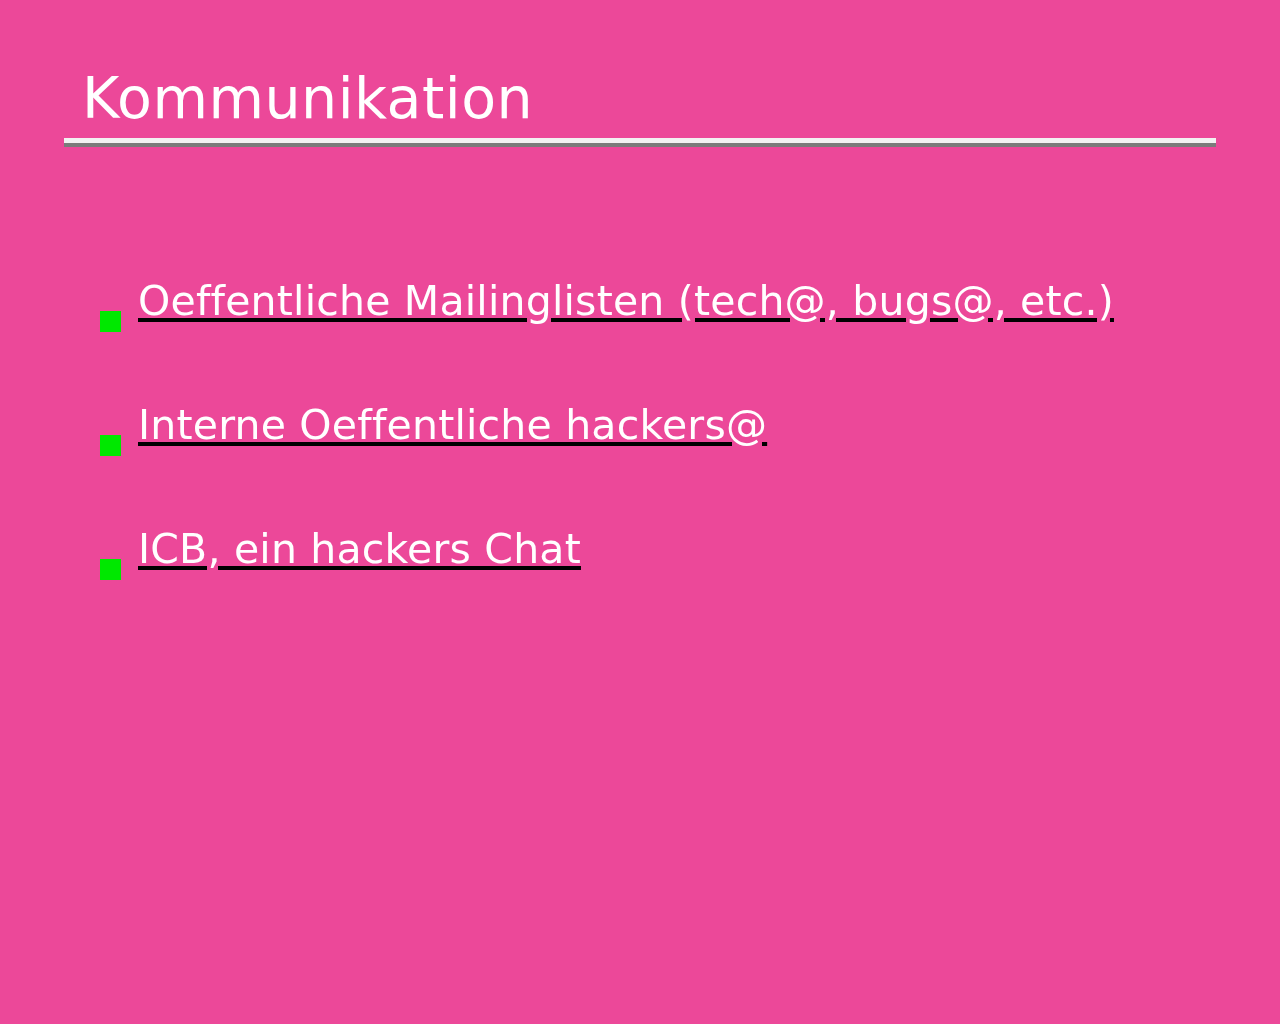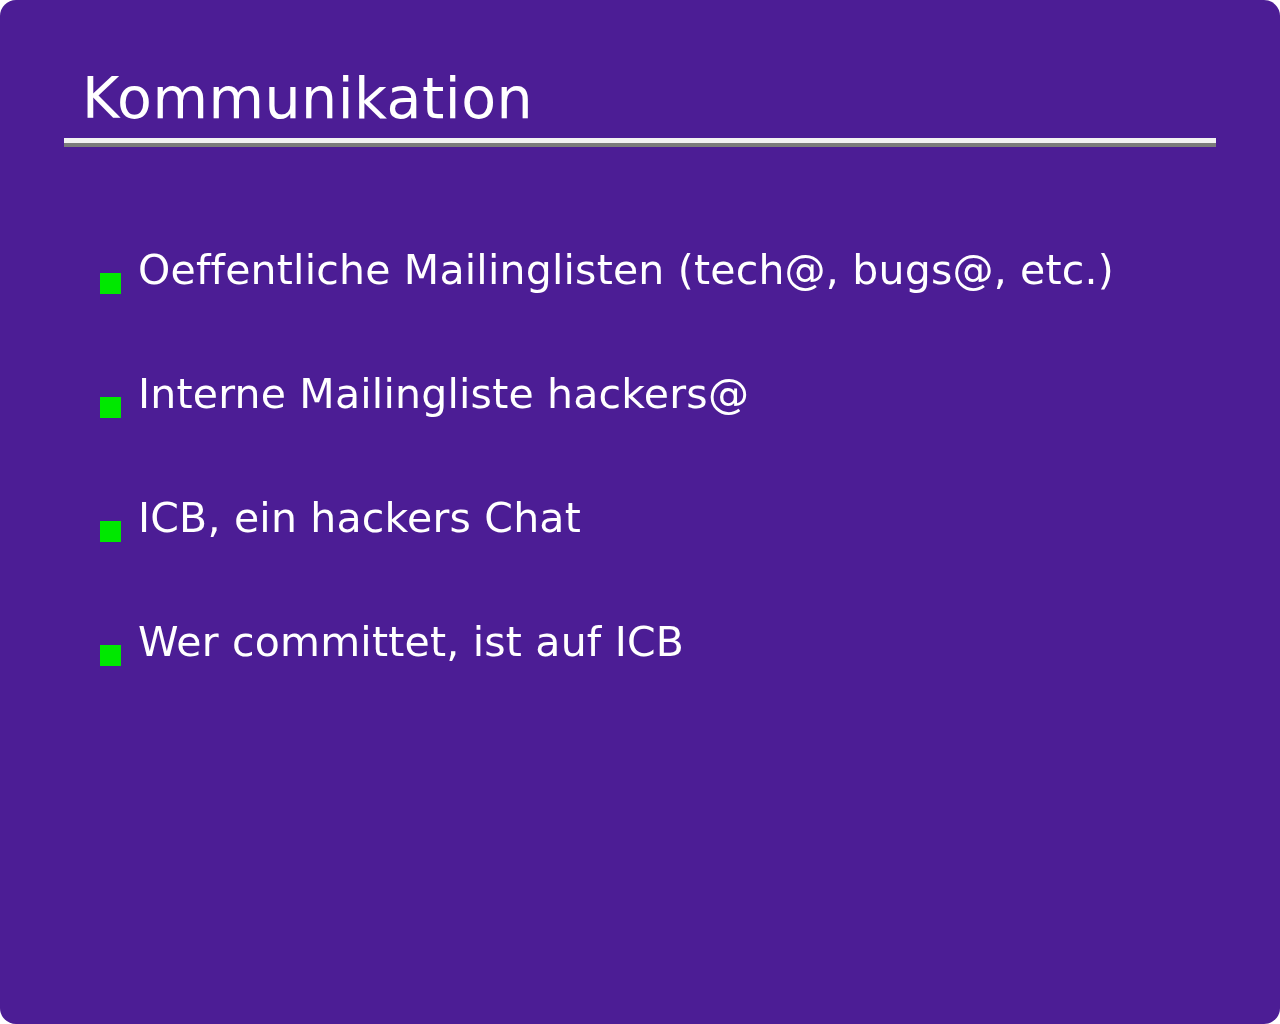--- a/index.html
+++ b/index.html
@@ -10,23 +10,22 @@
     width: 1280px;
     height: 1024px;
     overflow: hidden;
     font-family: "DejaVu Sans", sans-serif;
   }
 
   #slide {
     position: relative;
     width: 1280px;
     height: 1024px;
-    background: #4c1d95;
+    background: #ec4899;
     box-sizing: border-box;
-    border-radius: 16px;
   }
 
   
   #title-block {
     position: absolute;
     left: 64px;
     top: 62px;
     width: 1152px;
     height: 85px;
   }
@@ -78,22 +77,23 @@
     top: 208px;
     width: 1160px;
     list-style: none;
     margin: 0;
     padding: 0;
   }
 
   .bullet-row {
     position: relative;
     display: flex;
-    align-items: center;
+    align-items: flex-end;
     height: 124px;
+    text-decoration: underline;
   }
 
   .bullet-marker {
     flex: 0 0 auto;
     width: 21px;
     height: 21px;
     background: #00e800;
     margin-top: 26px;
     margin-right: 17px;
   }
@@ -125,28 +125,24 @@
 
   <ul id="bullet-list">
 
     <li class="bullet-row">
       <span class="bullet-marker"></span>
       <span class="bullet-text">Oeffentliche Mailinglisten (tech@, bugs@, etc.)</span>
     </li>
 
     <li class="bullet-row">
       <span class="bullet-marker"></span>
-      <span class="bullet-text">Interne Mailingliste hackers@</span>
+      <span class="bullet-text">Interne Oeffentliche hackers@</span>
     </li>
 
     <li class="bullet-row">
       <span class="bullet-marker"></span>
       <span class="bullet-text">ICB, ein hackers Chat</span>
     </li>
 
-    <li class="bullet-row">
-      <span class="bullet-marker"></span>
-      <span class="bullet-text">Wer committet, ist auf ICB</span>
-    </li>
 
   </ul>
 
 </div>
 
 </body></html>

